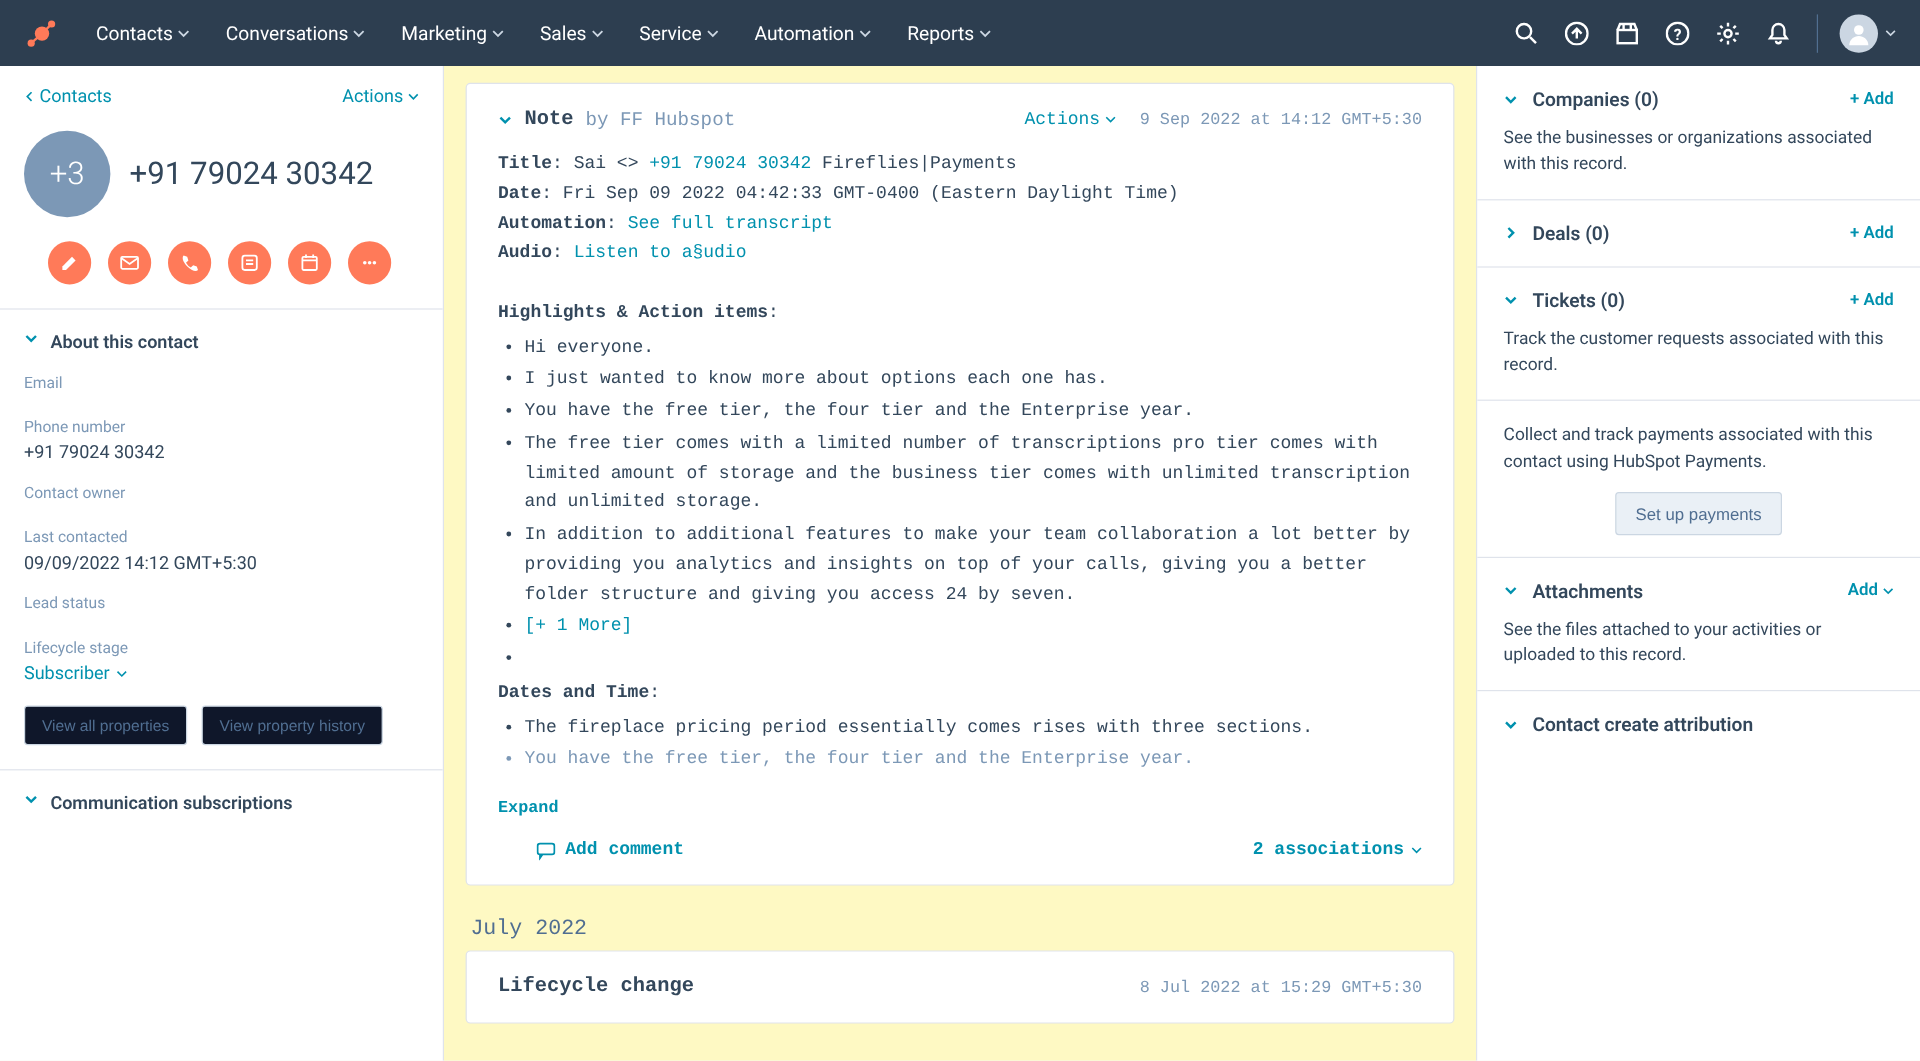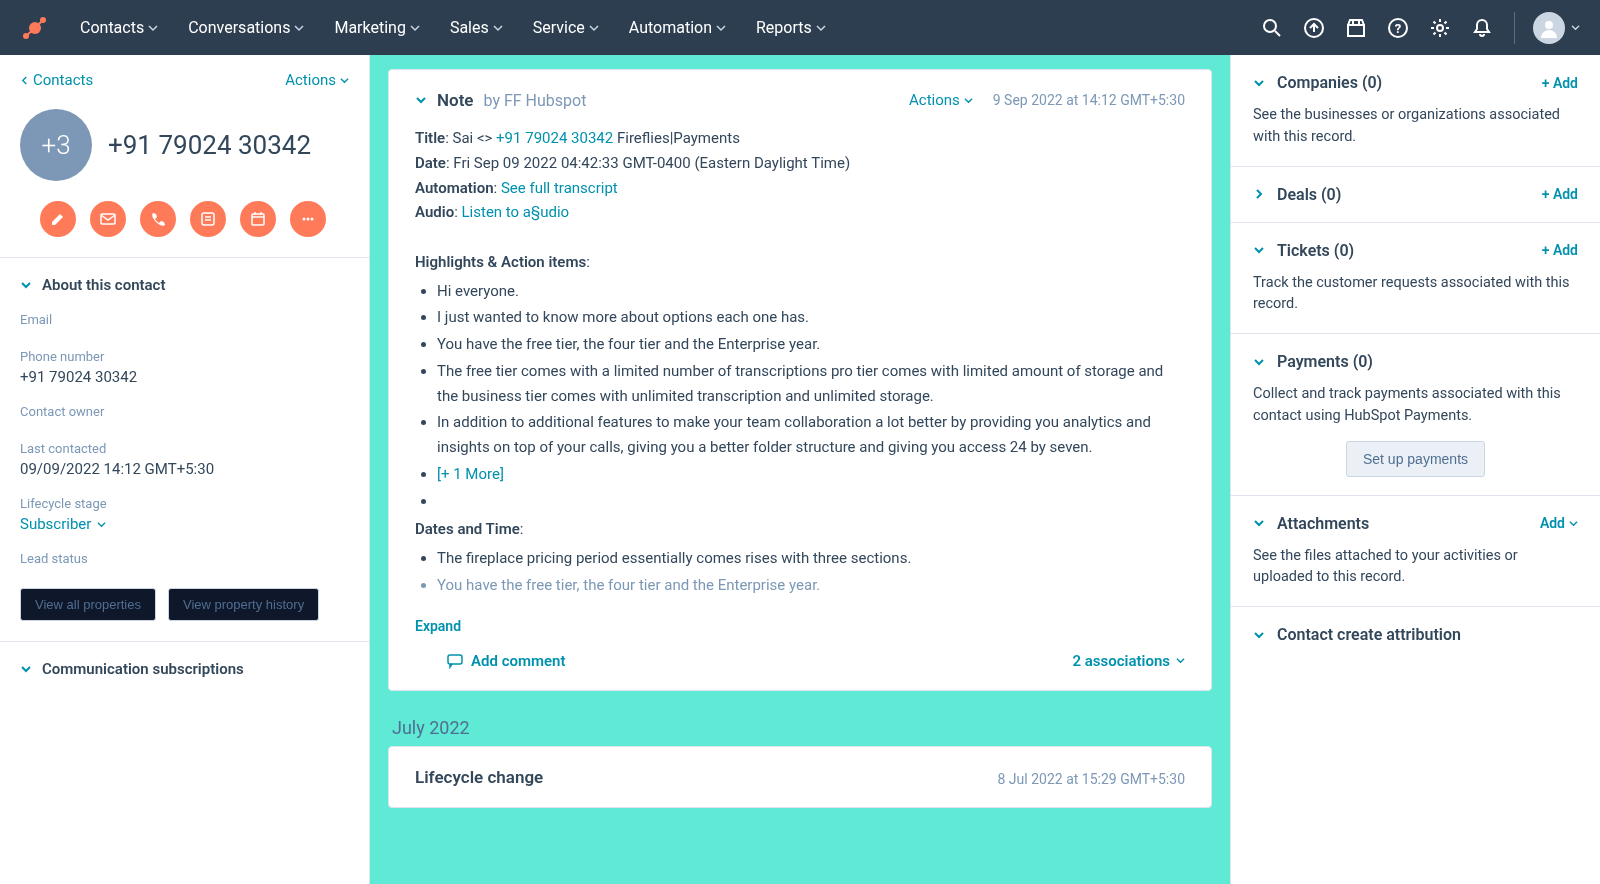--- a/index.html
+++ b/index.html
@@ -10,33 +10,33 @@
 .nav-items { display: flex; gap: 30px; }
 .nav-item { color: #fff; font-size: 16px; cursor: pointer; display: flex; align-items: center; gap: 4px; }
 .nav-item svg { width: 10px; height: 10px; }
 .topnav-right { display: flex; align-items: center; gap: 22px; }
 .topnav-right .icon-btn { color: #fff; cursor: pointer; display: flex; align-items: center; }
 .topnav-right .avatar-wrap { display: flex; align-items: center; gap: 6px; padding-left: 18px; border-left: 1px solid #516f90; }
 .avatar { width: 32px; height: 32px; border-radius: 50%; background: #cbd6e2; display: flex; align-items: center; justify-content: center; }
 
 .layout { display: grid; grid-template-columns: 370px 1fr 370px; height: calc(100vh - 55px); }
 .col-left { background: #fff; border-right: 1px solid #dfe3eb; overflow-y: auto; }
-.col-mid { background: #5eead4; overflow-y: auto; padding: 0 18px; }
+.col-mid { background: #fef9c3; overflow-y: auto; padding: 0 18px; font-family: Liberation Mono, monospace; }
 .col-right { background: #fff; border-left: 1px solid #dfe3eb; overflow-y: auto; }
 
 .left-header { padding: 16px 20px 0 20px; display: flex; justify-content: space-between; align-items: center; }
 .back-link { color: #0091ae; font-size: 15px; display: flex; align-items: center; gap: 4px; cursor: pointer; }
 .actions-dd { color: #0091ae; font-size: 15px; display: flex; align-items: center; gap: 4px; cursor: pointer; }
 .contact-head { padding: 20px; display: flex; align-items: center; gap: 16px; }
 .big-avatar { width: 72px; height: 72px; border-radius: 50%; background: #7c98b6; color: #fff; display: flex; align-items: center; justify-content: center; font-size: 26px; font-weight: 300; }
 .contact-name { font-size: 26px; color: #33475b; font-weight: 400; }
 .action-row { display: flex; gap: 14px; padding: 0 20px 20px 40px; }
 .circle-btn { width: 36px; height: 36px; border-radius: 50%; background: #ff7a59; color: #fff; display: flex; align-items: center; justify-content: center; cursor: pointer; }
 
-.section-h { padding: 18px 20px; border-top: 1px solid #dfe3eb; display: flex; align-items: center; gap: 10px; color: #33475b; font-weight: 600; font-size: 15px; cursor: pointer; }
+.section-h { padding: 18px 20px; border-top: 1px solid #dfe3eb; display: flex; gap: 10px; color: #33475b; font-weight: 600; font-size: 15px; cursor: pointer; }
 .section-h.first { border-top: 1px solid #dfe3eb; }
 .section-body { padding: 0 20px 20px 20px; }
 .field { margin-bottom: 18px; }
 .field-label { font-size: 13px; color: #7c98b6; margin-bottom: 4px; }
 .field-value { font-size: 15px; color: #33475b; display: flex; align-items: center; gap: 6px; }
 .field-value.linkish { color: #0091ae; }
 .btn-ghost { border: 1px solid #cbd6e2; background: #0f172a; color: #506e91; padding: 8px 14px; border-radius: 3px; font-size: 13px; cursor: pointer; }
 .btn-row { display: flex; gap: 12px; margin-top: 10px; }
 
 .note-card { background: #fff; border: 1px solid #dfe3eb; border-radius: 4px; margin-top: 14px; padding: 20px 26px; }
@@ -264,31 +264,31 @@
         </div>
       <div class="field">
           <div class="field-label">Contact owner</div>
           <div class="field-value"></div>
         </div>
       <div class="field">
           <div class="field-label">Last contacted</div>
           <div class="field-value">09/09/2022 14:12 GMT+5:30</div>
         </div>
       <div class="field">
+          <div class="field-label">Lead status</div>
+          <div class="field-value"></div>
+        </div>
+      <div class="field">
           <div class="field-label">Lifecycle stage</div>
           <div class="field-value linkish">
             <span>Subscriber</span>
             <svg class="chev-sm" viewBox="0 0 10 10">
               <path d="M1 3l4 4 4-4" stroke="#0091ae" stroke-width="1.5" fill="none"></path>
             </svg>
           </div>
-        </div>
-      <div class="field">
-          <div class="field-label">Lead status</div>
-          <div class="field-value"></div>
         </div>
       <div class="btn-row">
         <button class="btn-ghost">View all properties</button>
         <button class="btn-ghost">View property history</button>
       </div>
     </div>
 
     <div class="section-h">
       <svg class="chev" viewBox="0 0 12 12">
           <path d="M2 4l4 4 4-4" stroke="#0091ae" stroke-width="2" fill="none"></path>
@@ -394,28 +394,20 @@
             <svg class="chev" viewBox="0 0 12 12">
               <path d="M2 4l4 4 4-4" stroke="#0091ae" stroke-width="2" fill="none"></path>
             </svg>
             <span>Tickets (0)</span>
           </div>
         <div class="r-add">+ Add</div>
       </div>
       <div class="r-desc">Track the customer requests associated with this record.</div>
     </div>
     <div class="r-section">
-      <div class="r-section-head">
-        <div class="r-section-title">
-            <svg class="chev" viewBox="0 0 12 12">
-              <path d="M2 4l4 4 4-4" stroke="#0091ae" stroke-width="2" fill="none"></path>
-            </svg>
-            <span>Payments (0)</span>
-          </div>
-      </div>
       <div class="r-desc">Collect and track payments associated with this contact using HubSpot Payments.</div>
       <button class="setup-btn">Set up payments</button>
     </div>
     <div class="r-section">
       <div class="r-section-head">
         <div class="r-section-title">
             <svg class="chev" viewBox="0 0 12 12">
               <path d="M2 4l4 4 4-4" stroke="#0091ae" stroke-width="2" fill="none"></path>
             </svg>
             <span>Attachments</span>

